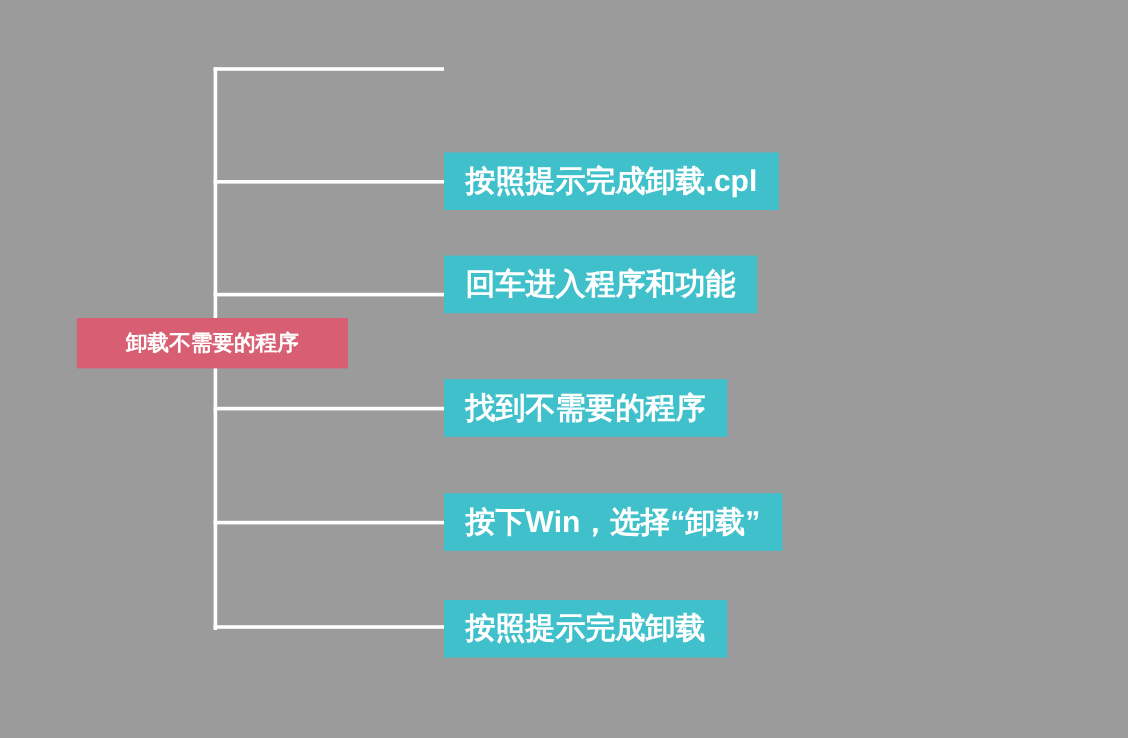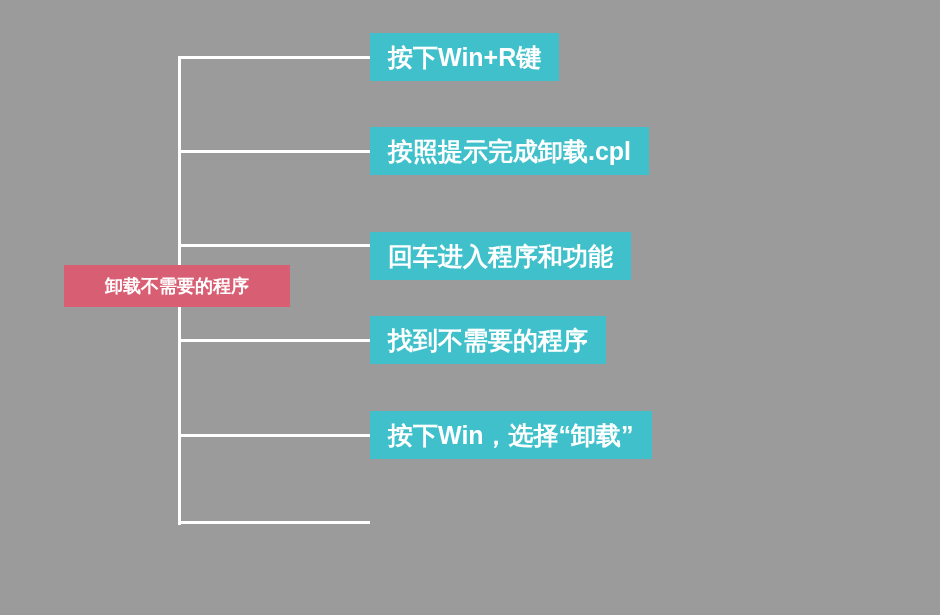--- a/index.html
+++ b/index.html
@@ -68,39 +68,39 @@
     padding:0 18px;
     background:var(--node);
     color:var(--text);
     font-weight:bold;
     font-size:25px;
     white-space:nowrap;
     z-index:2;
   }
   .step-0{top:33px;}
   .step-1{top:127px;}
-  .step-2{top:232px;}
+  .step-2{top:213px;}
   .step-3{top:316px;}
   .step-4{top:411px;}
   .step-5{top:500px;}
 </style>
 </head>
 <body>
 
 <div class="canvas">
 
   <div class="connector trunk"></div>
   <div class="connector branch branch-0"></div>
   <div class="connector branch branch-1"></div>
   <div class="connector branch branch-2"></div>
   <div class="connector branch branch-3"></div>
   <div class="connector branch branch-4"></div>
   <div class="connector branch branch-5"></div>
 
   <div class="root-node">卸载不需要的程序</div>
 
-  <div class="step-node step-0">按下Win+R键</div>
   <div class="step-node step-1">按照提示完成卸载.cpl</div>
   <div class="step-node step-2">回车进入程序和功能</div>
   <div class="step-node step-3">找到不需要的程序</div>
   <div class="step-node step-4">按下Win，选择“卸载”</div>
+  <div class="step-node step-5">按照提示完成卸载</div>
 
 </div>
 
 </body></html>

